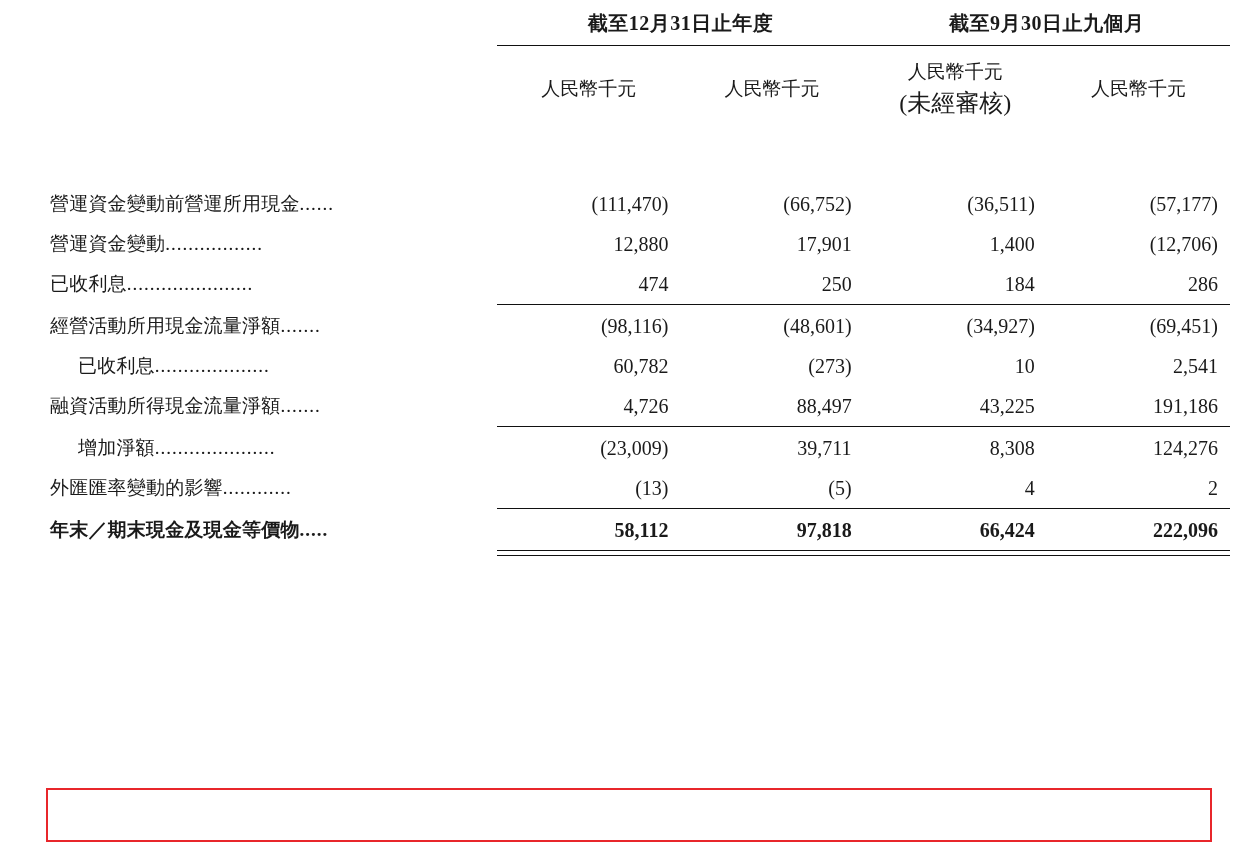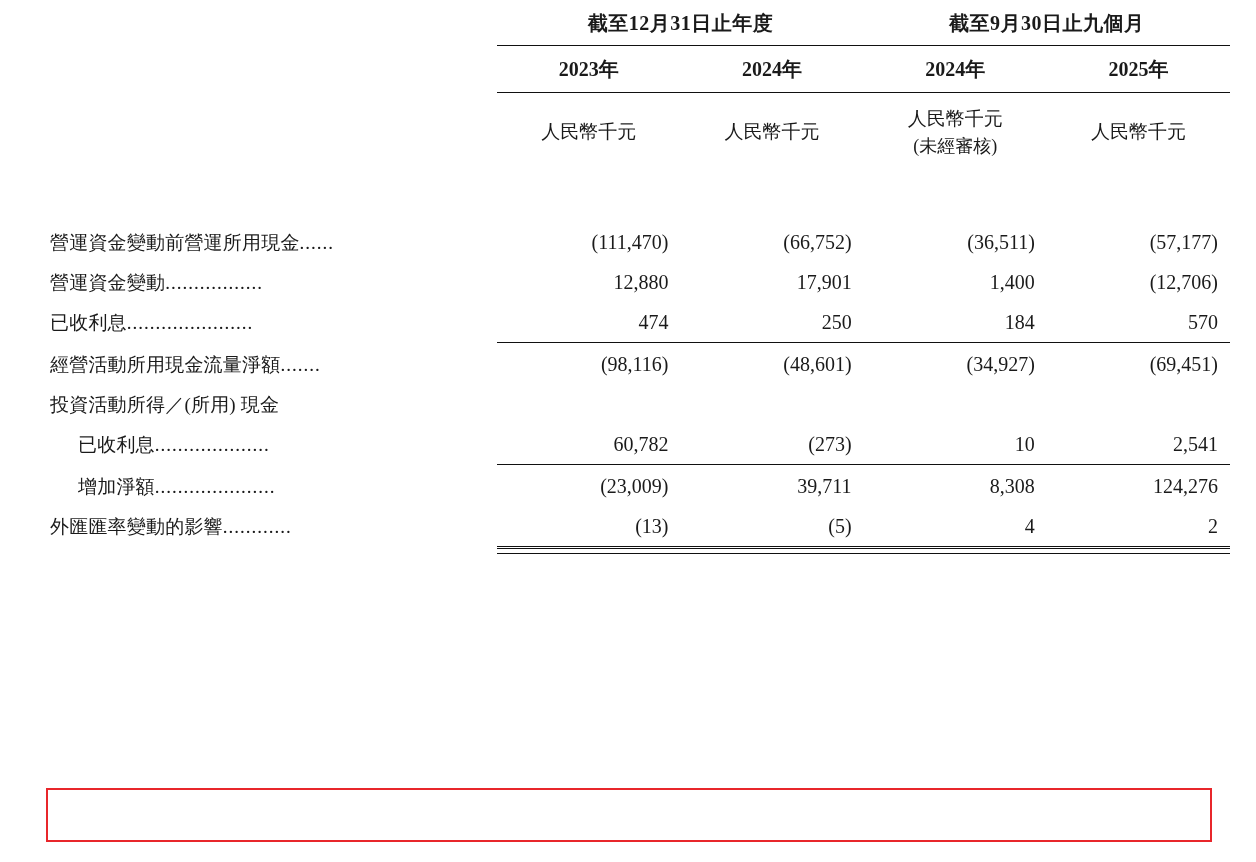--- a/index.html
+++ b/index.html
@@ -55,21 +55,21 @@
     border-bottom: 1.2px solid #111;
   }
   .hdr-unit {
     text-align: center;
     font-size: 19px;
     padding: 12px 0 4px 0;
     line-height: 1.45;
   }
   .hdr-unit .sub {
     display: block;
-    font-size: 18px;
+    font-size: 24px;
   }
   .spacer-row td { height: 58px; }
 
   
   td.label {
     font-size: 19px;
     padding: 7px 0 7px 0;
     white-space: nowrap;
     letter-spacing: 0.2px;
   }
@@ -129,27 +129,20 @@
       <col class="c-num">
     </colgroup>
     <thead>
       <tr>
         <td></td>
         <td class="hdr-group line-under" colspan="2">截至12月31日止年度</td>
         <td class="hdr-group line-under" colspan="2">截至9月30日止九個月</td>
       </tr>
       <tr>
         <td></td>
-        <td class="hdr-year line-under">2023年</td>
-        <td class="hdr-year line-under">2024年</td>
-        <td class="hdr-year line-under">2024年</td>
-        <td class="hdr-year line-under">2025年</td>
-      </tr>
-      <tr>
-        <td></td>
         <td class="hdr-unit">
           <span>人民幣千元</span>
         </td>
         <td class="hdr-unit">
           <span>人民幣千元</span>
         </td>
         <td class="hdr-unit">
           <span>人民幣千元</span>
           <span class="sub">(未經審核)</span>
         </td>
@@ -182,55 +175,55 @@
         <td class="num">17,901</td>
         <td class="num">1,400</td>
         <td class="num">(12,706)</td>
       </tr>
 
       <tr>
         <td class="label"><span>已收利息</span><span class="dots">......................</span></td>
         <td class="num">474</td>
         <td class="num">250</td>
         <td class="num">184</td>
-        <td class="num">570</td>
+        <td class="num">286</td>
       </tr>
 
       <tr class="thin-rule">
         <td></td>
         <td class="num"></td>
         <td class="num"></td>
         <td class="num"></td>
         <td class="num"></td>
       </tr>
 
       <tr>
         <td class="label"><span>經營活動所用現金流量淨額</span><span class="dots">.......</span></td>
         <td class="num">(98,116)</td>
         <td class="num">(48,601)</td>
         <td class="num">(34,927)</td>
         <td class="num">(69,451)</td>
       </tr>
 
-      <tr>
-        <td class="label"><span>投資活動所得／(所用) 現金</span><span class="dots"></span></td>
-        <td class="num"></td>
-        <td class="num"></td>
-        <td class="num"></td>
-        <td class="num"></td>
-      </tr>
 
       <tr>
         <td class="label"><span class="indent">已收利息</span><span class="dots">....................</span></td>
         <td class="num">60,782</td>
         <td class="num">(273)</td>
         <td class="num">10</td>
         <td class="num">2,541</td>
       </tr>
 
+      <tr>
+        <td class="label"><span>融資活動所得現金流量淨額</span><span class="dots">.......</span></td>
+        <td class="num">4,726</td>
+        <td class="num">88,497</td>
+        <td class="num">43,225</td>
+        <td class="num">191,186</td>
+      </tr>
 
       <tr class="thin-rule">
         <td></td>
         <td class="num"></td>
         <td class="num"></td>
         <td class="num"></td>
         <td class="num"></td>
       </tr>
 
 
@@ -252,20 +245,27 @@
       </tr>
 
       <tr class="thin-rule">
         <td></td>
         <td class="num"></td>
         <td class="num"></td>
         <td class="num"></td>
         <td class="num"></td>
       </tr>
 
+      <tr class="total">
+        <td class="label"><span>年末／期末現金及現金等價物</span><span class="dots">.....</span></td>
+        <td class="num">58,112</td>
+        <td class="num">97,818</td>
+        <td class="num">66,424</td>
+        <td class="num">222,096</td>
+      </tr>
 
       <tr class="dbl-rule">
         <td></td>
         <td class="num"></td>
         <td class="num"></td>
         <td class="num"></td>
         <td class="num"></td>
       </tr>
     </tbody>
   </table>

